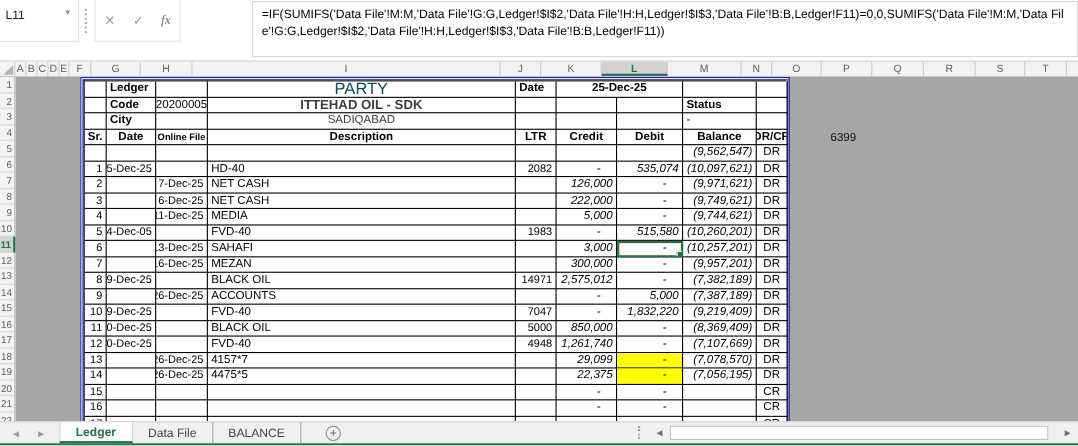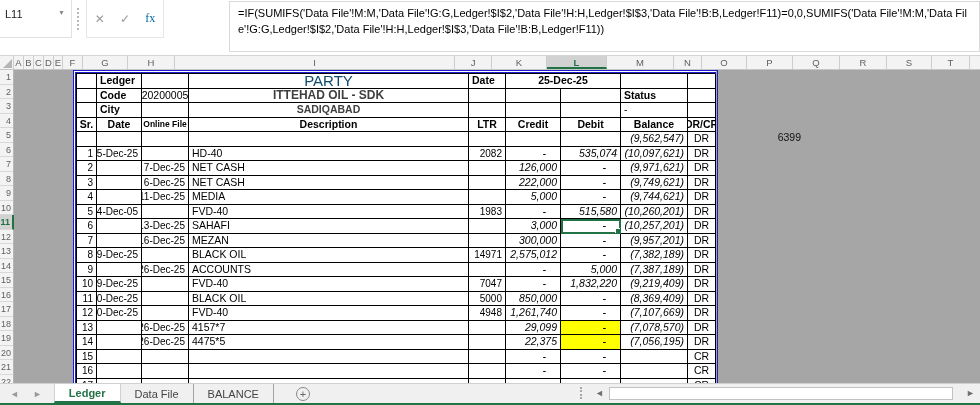--- a/index.html
+++ b/index.html
@@ -13,21 +13,21 @@
              border-right:1px solid #e1e1e1; border-bottom:1px solid #e1e1e1;
              font-size:11px; color:#222; }
   .namebox .nbtxt { position:absolute; left:5px; top:8px; }
   .namebox .nb-arrow { position:absolute; right:6px; top:9px; font-size:7px; color:#8a8a8a; }
   .fdots { position:absolute; left:77px; top:8px; height:22px; width:0;
            border-left:2px dotted #b8b8b8; }
   .fbtns { position:absolute; left:86px; top:0; width:78px; height:38px;
            border:1px solid #e6e6e6; border-top:none; display:flex; align-items:center;
            justify-content:space-around; color:#9b9b9b; }
   .fbtns .fbx { font-size:12px; }
-  .fbtns .fbfx { font-family:"Liberation Serif", serif; font-size:12px; color:#0369a1; }
+  .fbtns .fbfx { font-style:italic; font-family:"Liberation Serif", serif; font-size:12px; color:#737373; }
   .fxbox { position:absolute; left:229px; top:1px; right:0; height:51px;
            border:1px solid #d9d9d9; padding:3px 8px; font-size:11px; line-height:16px;
            color:#000; word-break:break-all; background:#fff; }
 
   
   .colstrip { position:absolute; top:55px; left:0; width:980px; height:15px;
               background:#f3f3f3; border-top:1px solid #d5d5d5; border-bottom:1px solid #c6c6c6;
               display:flex; }
   .colcell { height:13px; line-height:13px; text-align:center; font-size:9.5px; color:#5f5f5f;
              border-right:1px solid #cdcdcd; flex:none; }
@@ -41,41 +41,41 @@
   .gridbody { position:absolute; top:70px; left:0; width:980px; height:313px;
               overflow:hidden; background:#fff; }
   .gutter { position:absolute; left:0; top:0; width:14px; height:330px; background:#f3f3f3;
             border-right:1px solid #b5b5b5; }
   .rnum { height:14.5px; line-height:14.5px; font-size:9px; color:#5f5f5f; text-align:right;
           padding-right:2px; border-bottom:1px solid #d8d8d8; }
   .rnum.selrow { background:#d2d2d2; color:#217346; border-right:2px solid #217346;
                  margin-right:-1px; font-weight:bold; }
   .grayL { position:absolute; left:14px; top:0; width:59px; height:330px; background:#a6a6a6; }
   .grayR { position:absolute; left:716px; top:0; right:0; height:330px; background:#a6a6a6; }
-  .sidenote { position:absolute; left:39px; top:60px; width:46px; height:14.5px;
-              text-align:right; font-size:10.5px; color:#111; line-height:14.5px; }
+  .sidenote { position:absolute; left:39px; top:48px; width:46px; height:14.5px;
+              text-align:left; font-size:10.5px; color:#111; line-height:14.5px; }
 
   .table-wrap { position:absolute; left:73px; top:0; width:645px; height:330px;
                 border-left:3px double #1d1dcd; border-right:3px double #1d1dcd;
                 border-top:3px double #1d1dcd; }
   .tgrid { display:grid; grid-template-columns:20px 45px 47px 280px 37px 55px 60px 67px 28px;
            grid-auto-rows:14.5px; border-left:1px solid #000; border-top:1px solid #000;
            width:639px; }
   .c { border-right:1px solid #000; border-bottom:1px solid #000; font-size:10.5px;
        line-height:13px; color:#000; overflow:hidden; white-space:nowrap; position:relative;
        padding:0 3px; display:flex; align-items:center; }
   .b { font-weight:bold; }
   .ctr { justify-content:center; text-align:center; }
   .rt { justify-content:flex-end; text-align:right; }
   .num { justify-content:flex-end; text-align:right;font-style:italic; }
   .dash { padding-right:14px; }
   .span2 { grid-column: span 2; }
   .party { font-size:15px; color:#0c4a6e; }
   .pname { font-size:12px; font-weight:bold; color:#3f3f3f; }
-  .pcity { font-size:10.5px; font-weight:bold; color:#3f3f3f; }
+  .pcity { font-size:10.5px; font-weight:normal; color:#3f3f3f; }
   .odh { font-size:8.5px; }
   .dt { font-size:10px; }
   .hl { background:#ffff00; }
   .sel { outline:2px solid #217346; outline-offset:-2px; z-index:2; }
   .sel:after { content:""; position:absolute; right:-2px; bottom:-2px; width:5px; height:5px;
                background:#217346; border:1px solid #fff; z-index:3; }
 
   
   .tabbar { position:absolute; left:0; bottom:2px; width:980px; height:20px; background:#f0f0f0;
             border-top:1px solid #d0d0d0; display:flex; align-items:stretch; font-size:11px; }

